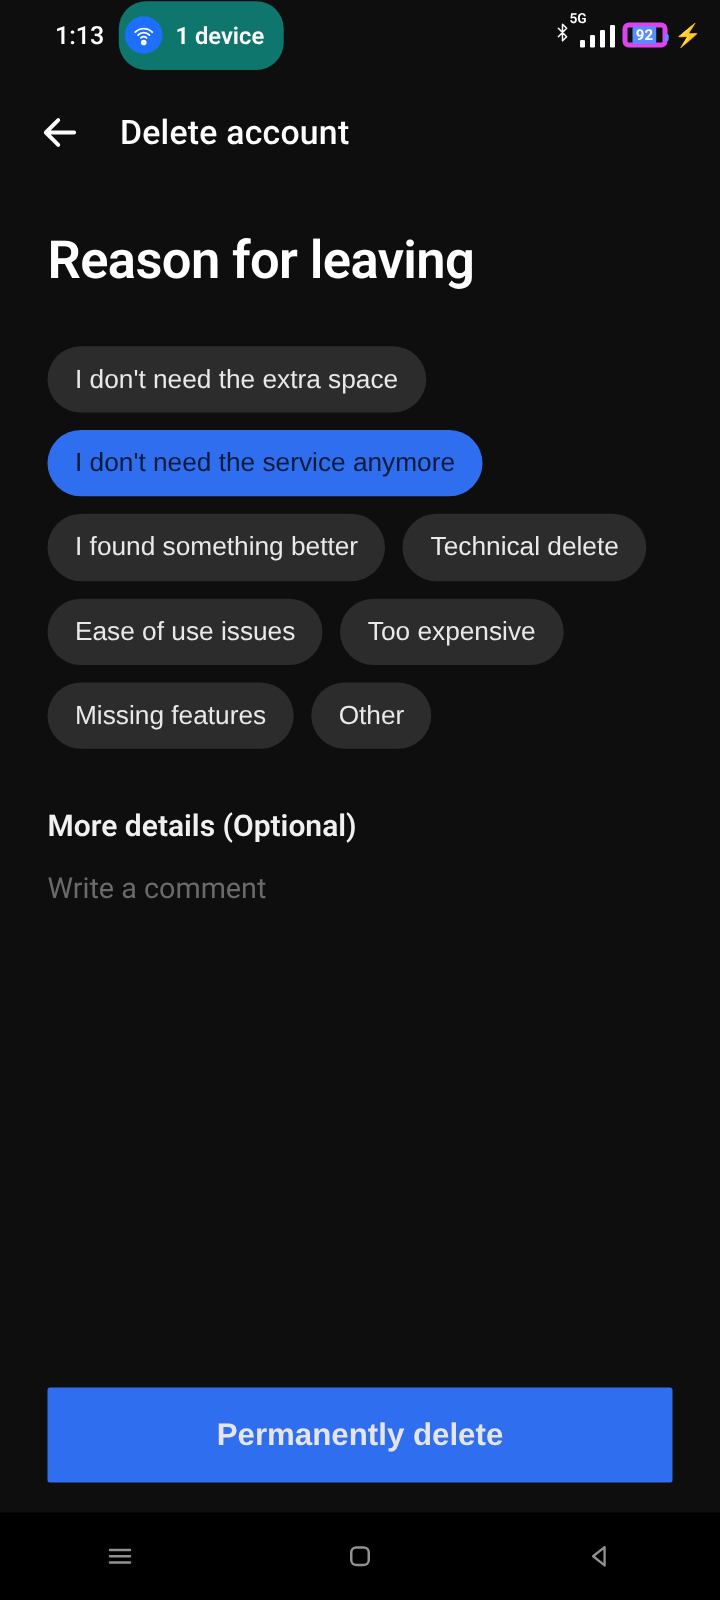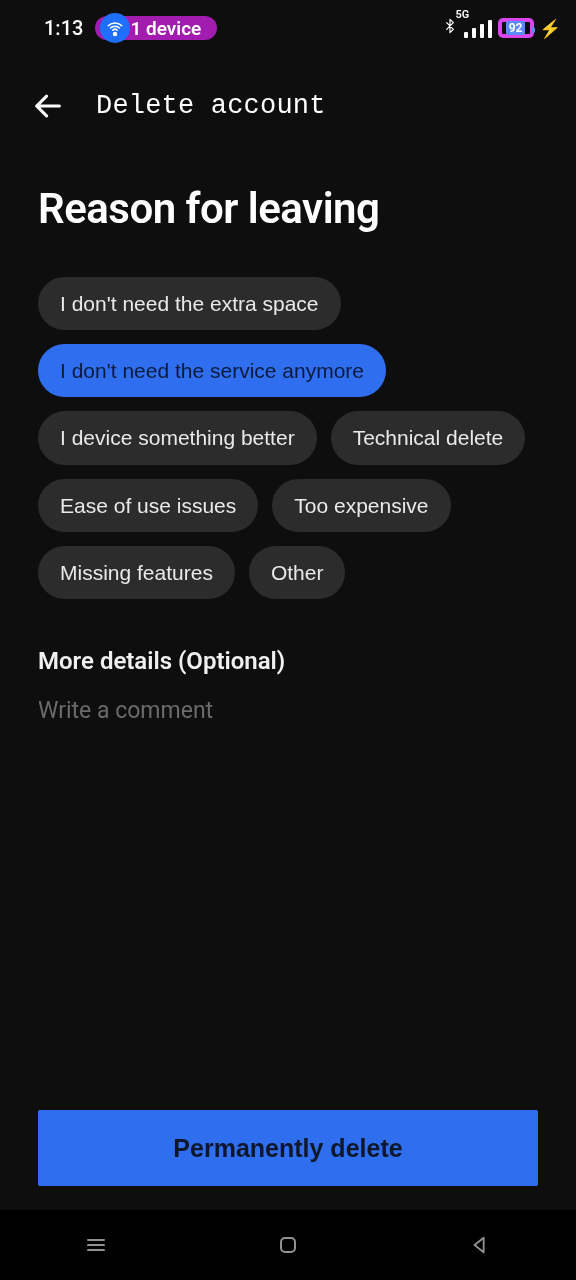--- a/index.html
+++ b/index.html
@@ -2,56 +2,56 @@
 <html><head>
 <meta charset="utf-8">
 <style>
   * { box-sizing: border-box; margin: 0; padding: 0; }
   html, body { width: 576px; height: 1280px; background: #0e0e0e; font-family: -apple-system, BlinkMacSystemFont, "Segoe UI", Roboto, Helvetica, Arial, sans-serif; color: #fff; overflow: hidden; }
   .screen { width: 576px; height: 1280px; display: flex; flex-direction: column; background: #0e0e0e; position: relative; }
 
   
   .status-bar { height: 56px; display: flex; align-items: center; justify-content: space-between; padding: 0 14px 0 44px; font-size: 20px; font-weight: 500; }
   .status-left { display: flex; align-items: center; gap: 12px; }
-  .device-pill { display: flex; align-items: center; background: #a21caf; border-radius: 22px; padding: 4px 16px 4px 5px; height: 24px; }
+  .device-pill { display: flex; align-items: center; gap: 10px; background: #0f766e; border-radius: 22px; padding: 4px 16px 4px 5px; height: 55px; }
   .device-pill .circle { width: 30px; height: 30px; background: #1f6fff; border-radius: 50%; display: flex; align-items: center; justify-content: center; }
   .device-pill .circle svg { width: 18px; height: 18px; }
   .device-pill .txt { font-size: 19px; font-weight: 600; color: #fff; }
   .status-right { display: flex; align-items: center; gap: 6px; }
   .status-right .bt svg { width: 16px; height: 20px; }
   .status-right .sig { display: flex; align-items: flex-end; gap: 4px; height: 20px; position: relative; }
   .status-right .sig .lbl { position: absolute; top: -10px; left: -8px; font-size: 11px; font-weight: 600; }
   .status-right .sig span.bar { display: inline-block; width: 4px; background: #fff; border-radius: 1px; }
   .batt { display: flex; align-items: center; gap: 2px; }
   .batt .box { width: 36px; height: 20px; border: 4px solid #d946ef; border-radius: 5px; position: relative; display: flex; align-items: center; justify-content: center; }
   .batt .box::after { content: ""; position: absolute; right: -5px; top: 5px; width: 3px; height: 6px; background: #5a8cff; border-radius: 0 2px 2px 0; }
   .batt .num { font-size: 12px; font-weight: 700; color: #fff; background: #5a8cff; border-radius: 2px; padding: 0 3px; line-height: 14px; }
   .bolt { color: #5a8cff; font-size: 18px; }
 
   
   .header { display: flex; align-items: center; gap: 28px; padding: 30px 28px 18px 28px; }
   .back-btn { width: 40px; height: 40px; display: flex; align-items: center; justify-content: center; cursor: pointer; }
   .back-btn svg { width: 34px; height: 34px; stroke: #fff; }
-  .header-title { font-size: 27px; font-weight: 500; letter-spacing: 0.2px; font-family: Liberation Mono, monospace; }
+  .header-title { font-size: 27px; font-weight: 500; letter-spacing: 0.2px; }
 
   
   .main { flex: 1; padding: 40px 38px 0 38px; display: flex; flex-direction: column; }
   .page-heading { font-size: 42px; font-weight: 600; letter-spacing: -0.5px; margin-bottom: 44px; }
 
   .chips { display: flex; flex-wrap: wrap; gap: 14px; margin-bottom: 48px; }
   .chip { background: #2c2c2c; color: #e9e9e9; border-radius: 30px; padding: 14px 22px; font-size: 21px; font-weight: 450; cursor: pointer; border: none; line-height: 1.2; }
   .chip.selected { background: #2f6fef; color: #0b1a3a; font-weight: 500; }
 
   .details-label { font-size: 24px; font-weight: 600; color: #f0f0f0; margin-bottom: 22px; }
   .comment { width: 100%; background: transparent; border: none; outline: none; color: #7dd3fc; font-size: 23px; font-family: inherit; resize: none; height: 120px; }
   .comment::placeholder { color: #6a6a6a; }
 
   
   .footer { padding: 0 38px 24px 38px; }
-  .delete-btn { width: 100%; height: 76px; background: #2f6fef; color: #0f172a; font-size: 25px; font-weight: 600; border: none; border-radius: 2px; cursor: pointer; }
+  .delete-btn { width: 100%; height: 76px; background: #2f6fef; color: #e5e5e5; font-size: 25px; font-weight: 600; border: none; border-radius: 2px; cursor: pointer; }
 
   
   .navbar { height: 70px; background: #000; display: flex; align-items: center; justify-content: space-around; }
   .navbar .nav-ico { width: 28px; height: 28px; display: flex; align-items: center; justify-content: center; opacity: 0.7; }
   .navbar svg { stroke: #cfcfcf; }
 </style>
 </head>
 <body>
 
 <div class="screen">
@@ -101,21 +101,21 @@
     </div>
     <div class="header-title">Delete account</div>
   </div>
 
   <div class="main">
     <h1 class="page-heading">Reason for leaving</h1>
 
     <div class="chips" id="chips">
         <button class="chip">I don't need the extra space</button>
         <button class="chip selected">I don't need the service anymore</button>
-        <button class="chip">I device something better</button>
+        <button class="chip">I found something better</button>
         <button class="chip">Technical delete</button>
         <button class="chip">Ease of use issues</button>
         <button class="chip">Too expensive</button>
         <button class="chip">Missing features</button>
         <button class="chip">Other</button>
       </div>
 
     <div class="details-label">More details (Optional)</div>
     <textarea class="comment" placeholder="Write a comment" style=""></textarea>
   </div>

